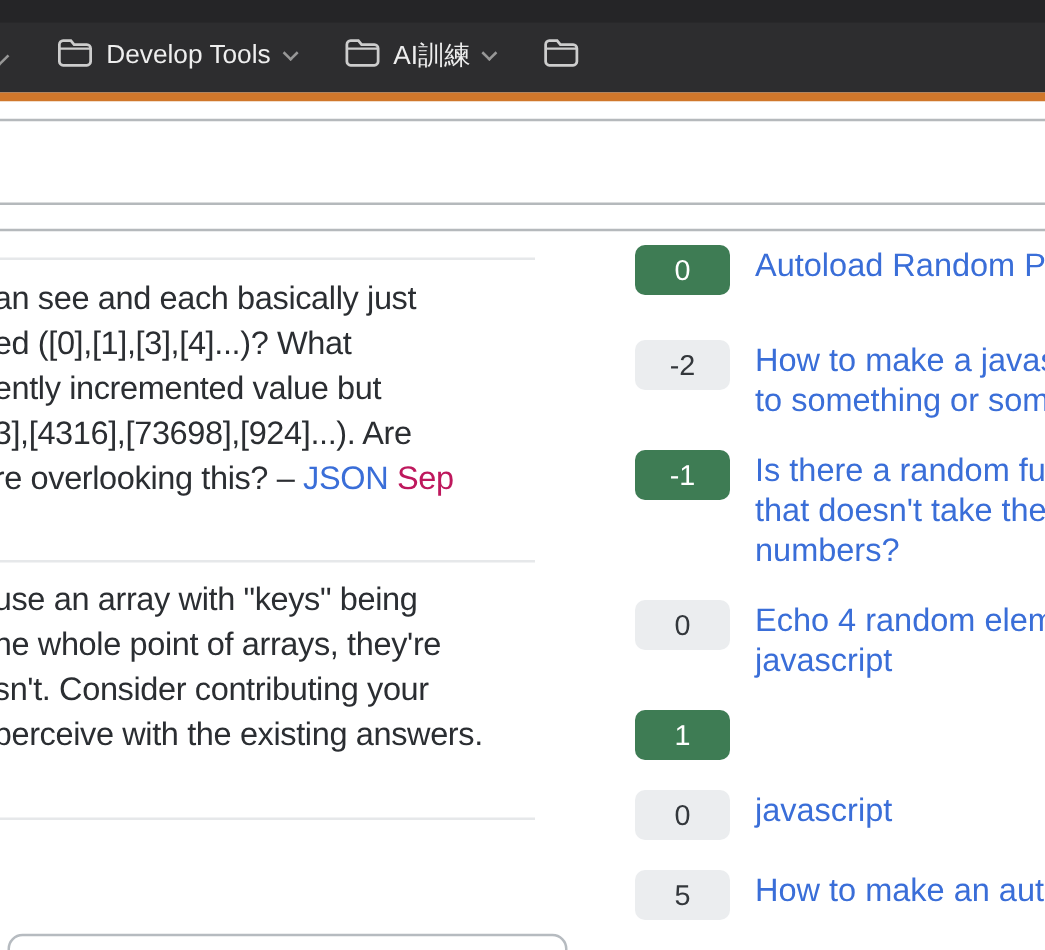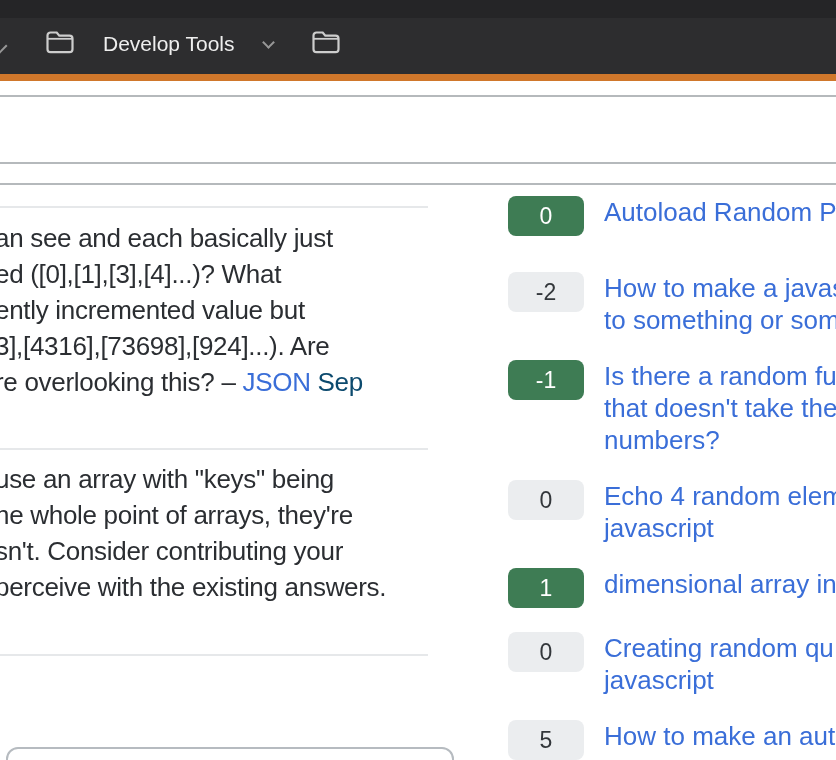--- a/index.html
+++ b/index.html
@@ -30,21 +30,21 @@
   }
   .chev {
     width: 10px; height: 10px;
     border-right: 2.5px solid #979797;
     border-bottom: 2.5px solid #979797;
     transform: rotate(45deg);
     display: inline-block;
     margin-top: -4px;
   }
   .bm-item {
-    display: flex; align-items: center; gap: 28px;
+    display: flex; align-items: center; gap: 10px;
     color: #eeeeee; font-size: 21px;
     white-space: nowrap; flex: none;
     cursor: default;
   }
   .bm-label:empty { display: none; }
   .bm-item .bm-chev-wrap { display: inline-flex; align-items: center; margin-left: 1px; }
   .bm-label:empty ~ .bm-chev-wrap { display: none; }
   
   .orange-stripe {
     position: absolute; top: 74px; left: 0;
@@ -74,21 +74,21 @@
     color: #2b2e32;
     white-space: nowrap;
   }
   .comment-1 { top: 220px; }
   .comment-2 { top: 461px; }
   .comment a {
     color: var(--link-blue, #3a6ed8);
     text-decoration: none;
     cursor: pointer;
   }
-  .muted { color: #0c4a6e; }
+  .muted { color: #be185d; }
   .compose-box {
     position: absolute; top: 747px; left: 6px;
     width: 448px; height: 60px;
     border: 2px solid #b6bbc0; border-radius: 12px;
     background: #ffffff;
     box-sizing: border-box;
   }
   
   .related-list {
     position: absolute; left: 508px; top: 196px;
@@ -128,20 +128,32 @@
         <path d="M2.5 6.5 a3 3 0 0 1 3-3 h6.2 l2.6 3.2 h10.2 a3 3 0 0 1 3 3 v10.5 a3 3 0 0 1-3 3 h-19 a3 3 0 0 1-3-3 z" fill="none" stroke="#cdcdcd" stroke-width="2.2"></path>
         <path d="M2.5 9.8 h25" stroke="#cdcdcd" stroke-width="1.8" fill="none"></path>
       </svg>
     </span>
     <span class="bm-label">Develop Tools</span>
     <span class="bm-chev-wrap">
         <span class="chev" style="width:7px;height:7px;border-color:#979797;"></span>
       </span>
   </div>
 
+  <div class="bm-item">
+    <span>
+      <svg width="30" height="25" viewBox="0 0 30 25">
+        <path d="M2.5 6.5 a3 3 0 0 1 3-3 h6.2 l2.6 3.2 h10.2 a3 3 0 0 1 3 3 v10.5 a3 3 0 0 1-3 3 h-19 a3 3 0 0 1-3-3 z" fill="none" stroke="#cdcdcd" stroke-width="2.2"></path>
+        <path d="M2.5 9.8 h25" stroke="#cdcdcd" stroke-width="1.8" fill="none"></path>
+      </svg>
+    </span>
+    <span class="bm-label">AI訓練</span>
+    <span class="bm-chev-wrap">
+        <span class="chev" style="width:7px;height:7px;border-color:#979797;"></span>
+      </span>
+  </div>
 
 
 
   <div class="bm-item">
     <span>
       <svg width="30" height="25" viewBox="0 0 30 25">
         <path d="M2.5 6.5 a3 3 0 0 1 3-3 h6.2 l2.6 3.2 h10.2 a3 3 0 0 1 3 3 v10.5 a3 3 0 0 1-3 3 h-19 a3 3 0 0 1-3-3 z" fill="none" stroke="#cdcdcd" stroke-width="2.2"></path>
         <path d="M2.5 9.8 h25" stroke="#cdcdcd" stroke-width="1.8" fill="none"></path>
       </svg>
     </span>
@@ -208,28 +220,26 @@
     <div class="vote-badge gray">0</div>
     <div class="related-title">
         <div>Echo 4 random elem</div>
         <div>javascript</div>
       </div>
   </div>
 
   <div class="related-row">
     <div class="vote-badge green">1</div>
     <div class="related-title">
-        <div>dimensional array in</div>
       </div>
   </div>
 
   <div class="related-row">
     <div class="vote-badge gray">0</div>
     <div class="related-title">
-        <div>Creating random qu</div>
         <div>javascript</div>
       </div>
   </div>
 
   <div class="related-row">
     <div class="vote-badge gray">5</div>
     <div class="related-title">
         <div>How to make an aut</div>
       </div>
   </div>

